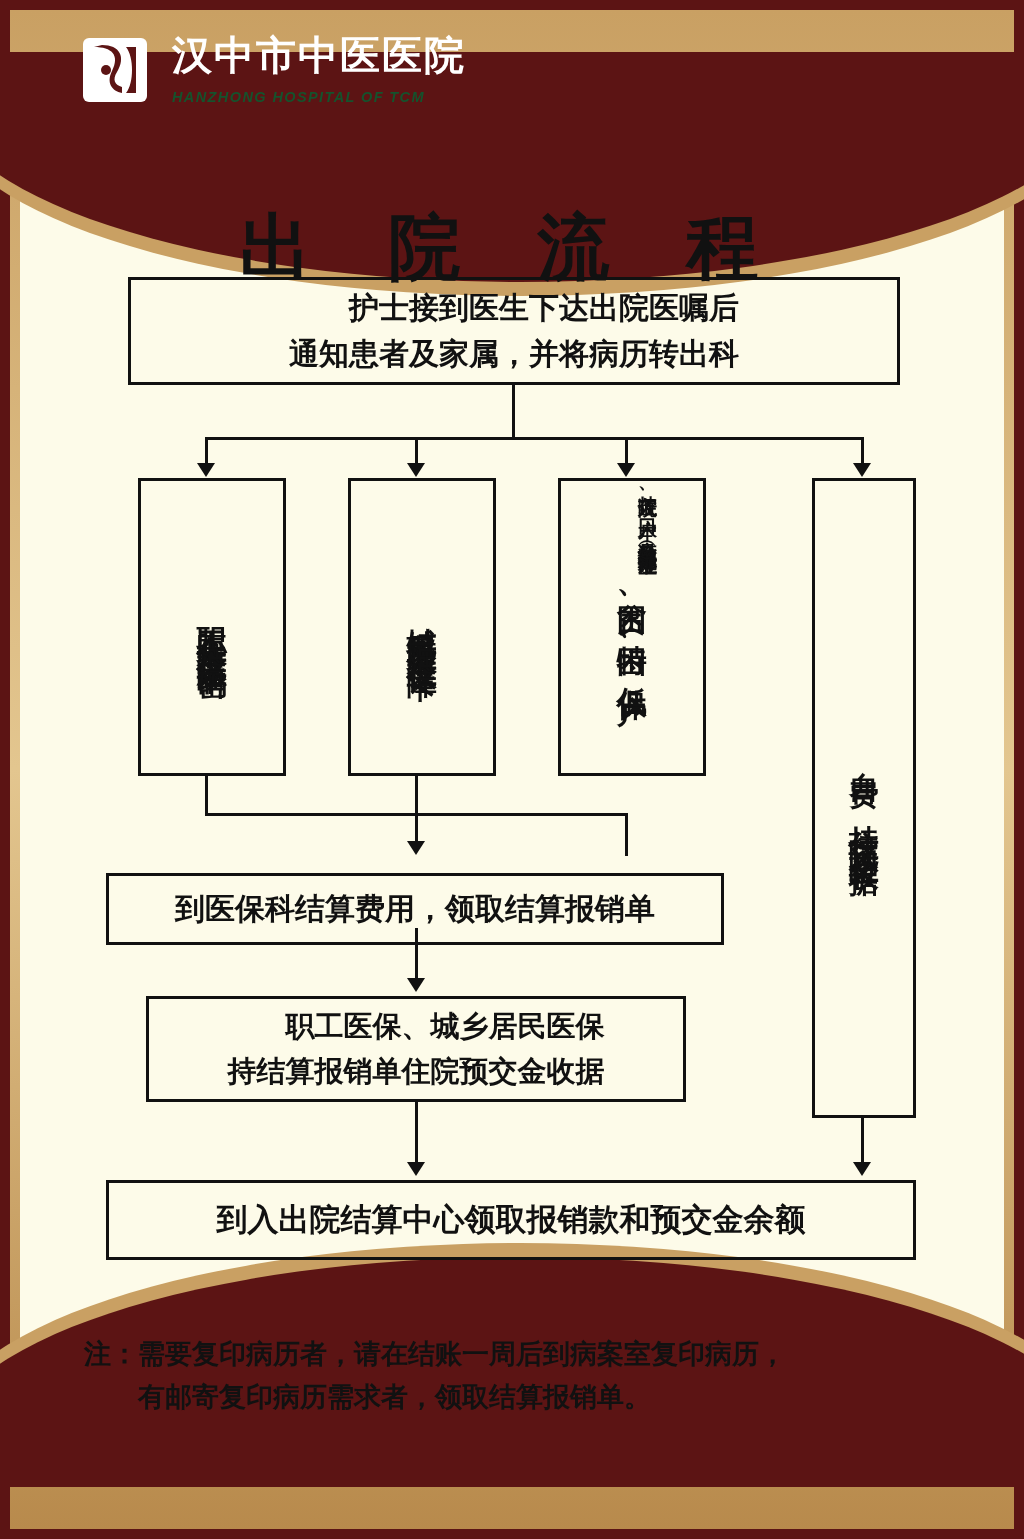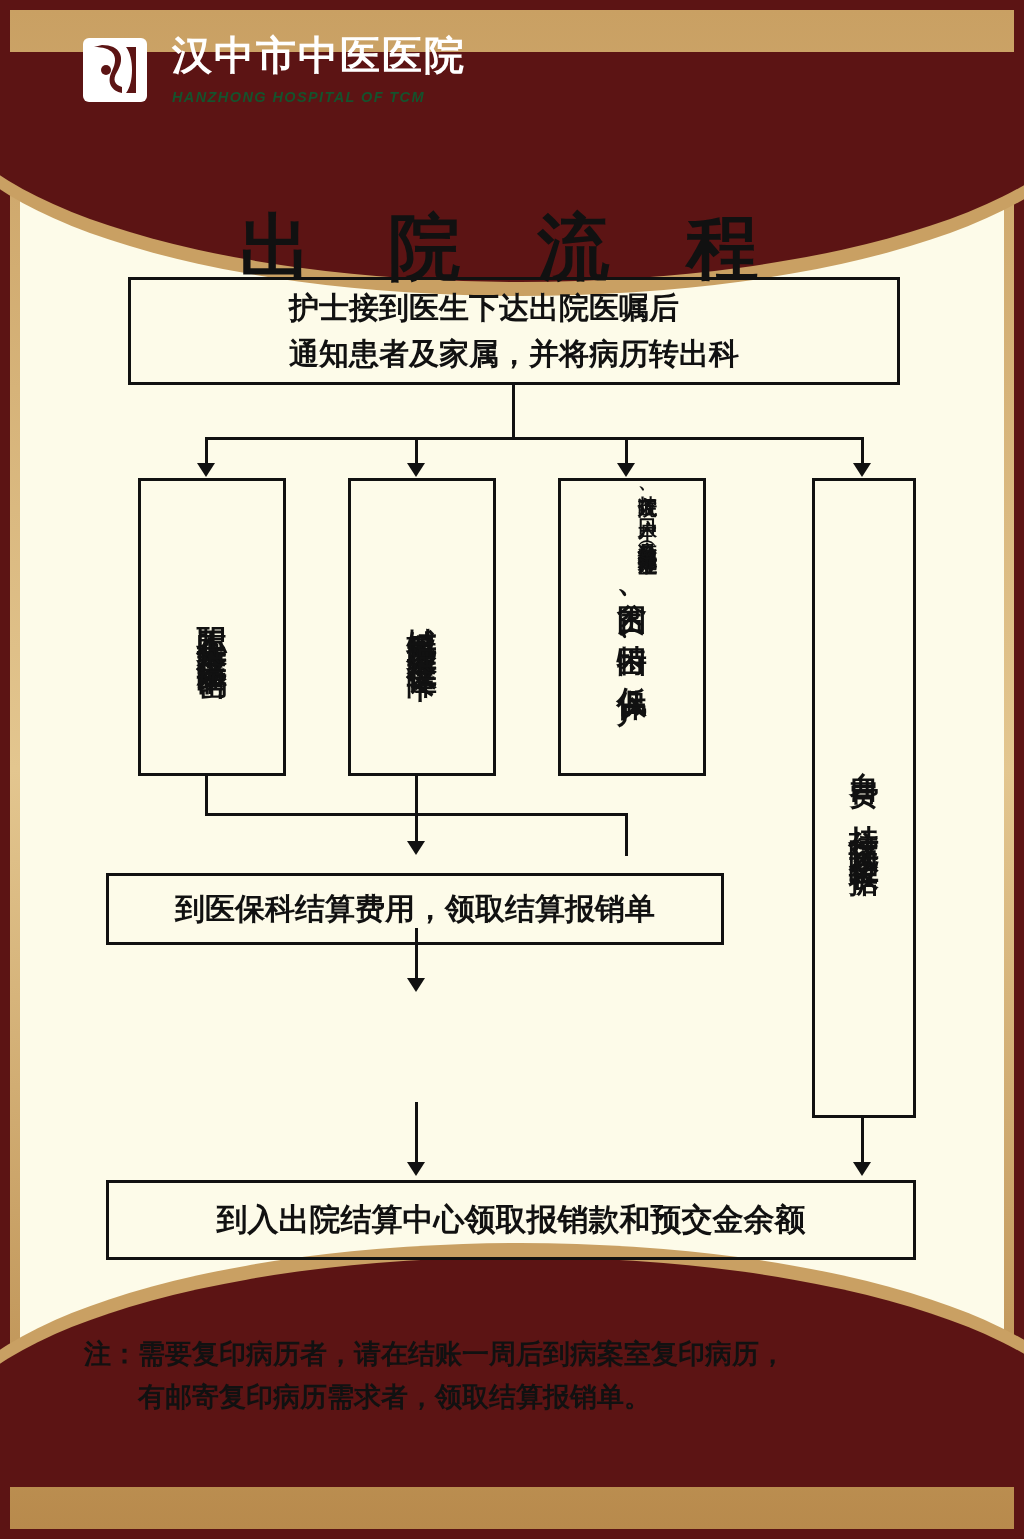--- a/index.html
+++ b/index.html
@@ -115,21 +115,21 @@
     margin-top: 28px;
   }
   .box {
     position: absolute;
     border: 3px solid #111;
     background: transparent;
     box-sizing: border-box;
     display: flex;
     align-items: center;
     justify-content: center;
-    text-align: left;
+    text-align: right;
     color: #111;
     font-weight: bold;
     font-family: "DejaVu Sans", sans-serif;
   }
   .box .line { display: block; }
 
   
   #box-top {
     left: 128px;
     top: 277px;
@@ -301,20 +301,26 @@
     <div class="ln" style="left:415px; top:813px; width:3px; height:30px;"></div>
     <div class="arrow-head" style="left:407px; top:841px;"></div>
 
     <div class="box" id="box-mid1">
       <span>到医保科结算费用，领取结算报销单</span>
     </div>
 
     <div class="ln" style="left:415px; top:928px; width:3px; height:52px;"></div>
     <div class="arrow-head" style="left:407px; top:978px;"></div>
 
+    <div class="box" id="box-mid2">
+      <div>
+        <span class="line">职工医保、城乡居民医保</span>
+        <span class="line">持结算报销单住院预交金收据</span>
+      </div>
+    </div>
 
     <div class="ln" style="left:415px; top:1102px; width:3px; height:62px;"></div>
     <div class="arrow-head" style="left:407px; top:1162px;"></div>
 
     <div class="ln" style="left:861px; top:1118px; width:3px; height:46px;"></div>
     <div class="arrow-head" style="left:853px; top:1162px;"></div>
 
     <div class="box" id="box-bottom">
       <span>到入出院结算中心领取报销款和预交金余额</span>
     </div>

